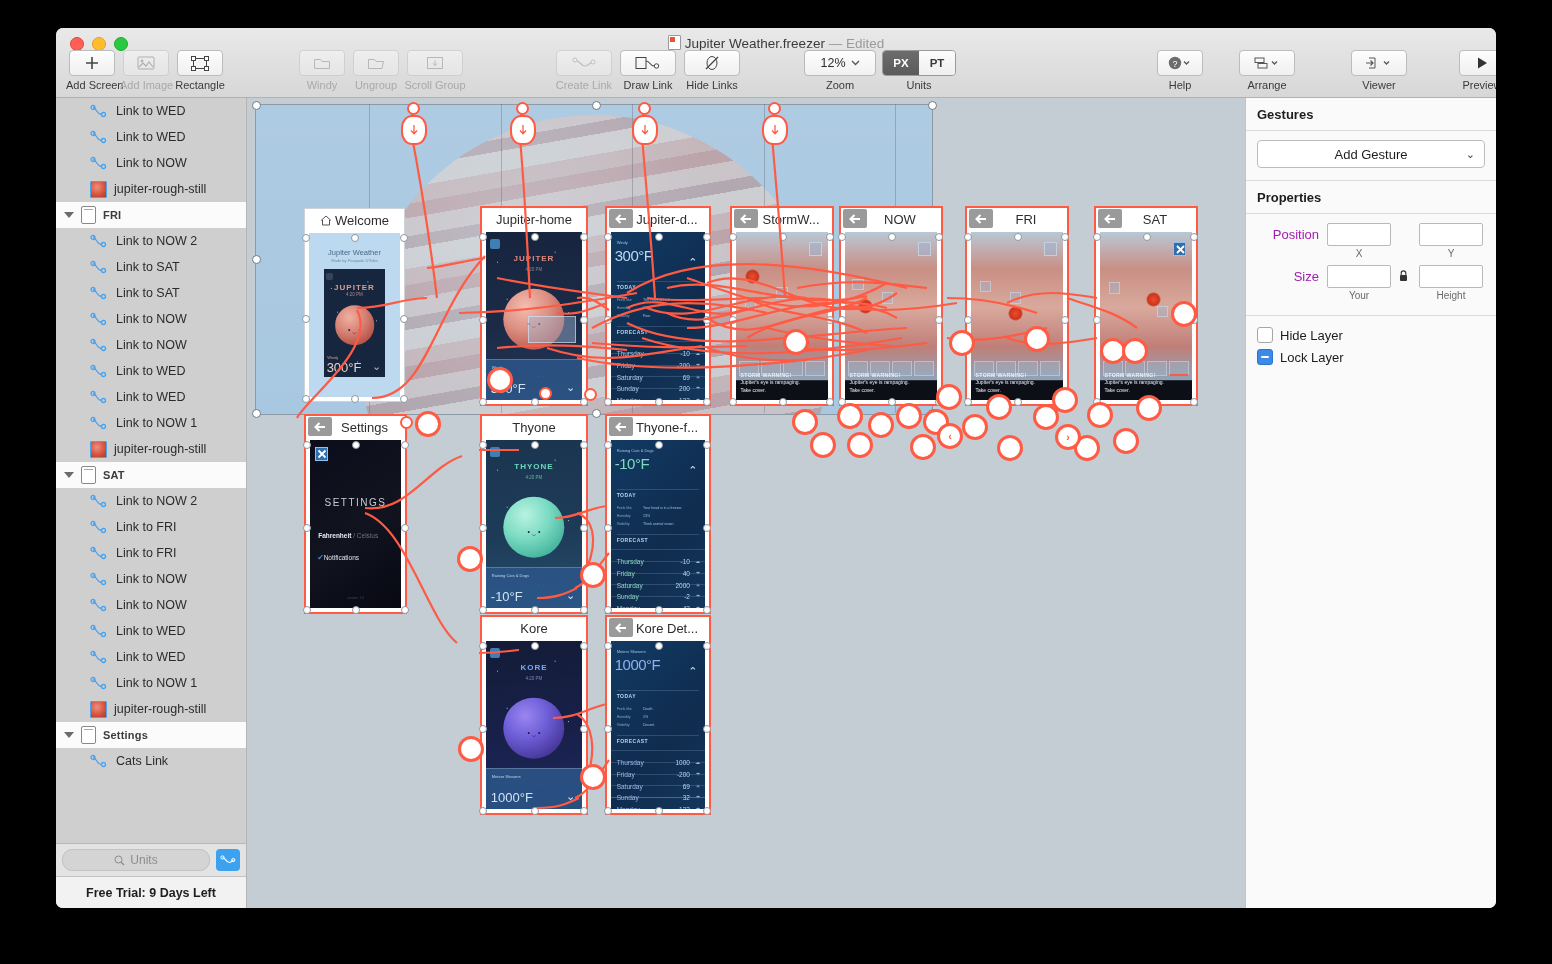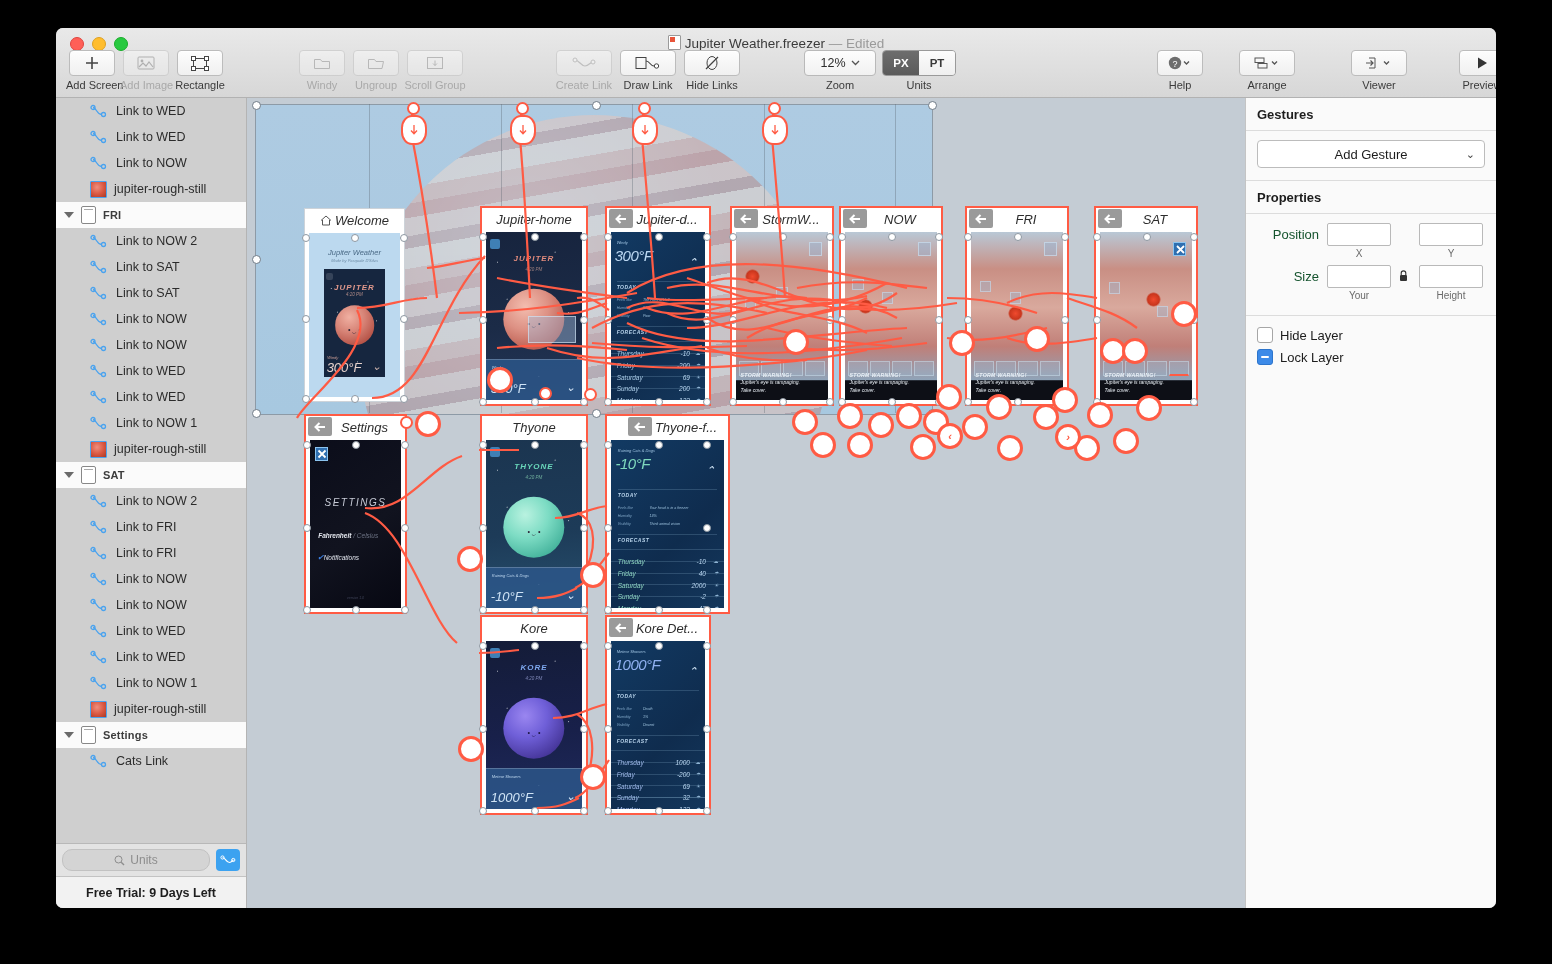--- a/index.html
+++ b/index.html
@@ -62,21 +62,21 @@
   .thumb{width:15px;height:15px;border:1.5px solid #4aa3ef;margin-right:7px;flex:0 0 auto;border-radius:1px;
     background:radial-gradient(circle at 40% 35%,#ef8f7e 0%,#d8553f 55%,#a93a26 100%);}
   .searchbar{height:32px;border-top:1px solid #b8b8b8;background:#e3e3e3;display:flex;align-items:center;padding:0 6px;gap:6px;}
   .searchfield{flex:1;height:20px;border-radius:10px;background:#d4d4d4;border:1px solid #c2c2c2;
      display:flex;align-items:center;justify-content:center;gap:5px;font-size:12px;color:#8d8d8d;}
   .linkbtn{width:24px;height:22px;border-radius:4px;background:#3ca2f0;display:flex;align-items:center;justify-content:center;}
   .trial{height:32px;background:#f2f2f2;border-top:1px solid #c3c3c3;display:flex;align-items:center;
       justify-content:center;font-size:12.5px;font-weight:bold;color:#1e1e1e;}
 
   
-  .canvas{flex:1;position:relative;background:#c4ccd4;overflow:hidden;font-style:italic;}
+  .canvas{flex:1;position:relative;background:#c4ccd4;overflow:hidden;}
   .bigsel{position:absolute;left:8px;top:6px;width:676px;height:309px;
      background:linear-gradient(to bottom,#aecbe2 0%,#a7c8e0 100%);border:1px solid #8d9aa6;overflow:hidden;}
   .bigsel .planet{position:absolute;left:50%;top:10px;transform:translateX(-50%);
      width:470px;height:470px;border-radius:50%;opacity:.55;
      background:
        radial-gradient(circle at 35% 28%, rgba(255,255,255,.32) 0%, rgba(255,255,255,0) 45%),
        repeating-linear-gradient(170deg,
           #d9a79c 0px,#d9a79c 16px,
           #c9857e 16px,#c9857e 30px,
           #e3c0b5 30px,#e3c0b5 48px,
@@ -170,21 +170,21 @@
 
   
   .inspector{width:250px;background:#fafafa;border-left:1px solid #c4c4c4;}
   .insec{border-bottom:1px solid #dcdcdc;}
   .inhead{padding:9px 11px 8px;font-size:13px;font-weight:bold;color:#1d1d1d;}
   .inbody{padding:9px 11px 12px;}
   .popup{height:26px;border-radius:4px;background:#fff;border:1px solid #bcbcbc;
      display:flex;align-items:center;justify-content:center;position:relative;font-size:13px;color:#1d1d1d;}
   .popup .cv{position:absolute;right:9px;color:#444;font-size:11px;}
   .prow{display:flex;align-items:flex-start;gap:8px;margin-bottom:2px;}
-  .plab{width:62px;text-align:right;font-size:13px;color:#14532d;padding-top:4px;}
+  .plab{width:62px;text-align:right;font-size:13px;color:#a21caf;padding-top:4px;}
   .fwrap{text-align:center;}
   .field{width:62px;height:21px;background:#fff;border:1px solid #b9b9b9;border-radius:2px;}
   .fcap{font-size:10px;color:#6a6a6a;margin-top:2px;}
   .lockwrap{width:12px;display:flex;align-items:center;height:21px;}
   .cbrow{display:flex;align-items:center;gap:7px;padding:3px 11px;font-size:13px;color:#1d1d1d;}
   .cb{width:14px;height:14px;border-radius:3px;border:1px solid #a6a6a6;background:#fff;}
   .cb.mixed{background:#3c8ae8;border-color:#2d75cc;position:relative;}
   .cb.mixed:after{content:"";position:absolute;left:3px;right:3px;top:6px;height:2px;background:#fff;border-radius:1px;}
 </style>
 </head>
@@ -1088,21 +1088,21 @@
             <div class="hdot" style="left:49px;top:25px;"></div>
             <div class="hdot" style="left:98px;top:25px;"></div>
         <div class="hdot" style="left:-3px;top:108px;"></div>
             <div class="hdot" style="left:98px;top:108px;"></div>
         <div class="hdot" style="left:-3px;top:190px;"></div>
             <div class="hdot" style="left:49px;top:190px;"></div>
             <div class="hdot" style="left:98px;top:190px;"></div>
       </div>
       <div class="knob" style="left:333px;top:464px;"></div>
 
-      <div class="card" style="left:358px;top:316px;width:102px;height:196px;padding-left:19px;">
+      <div class="card" style="left:358px;top:316px;width:102px;height:196px;">
         <div class="cap">
           <span class="backbadge">
             <svg width="14" height="11" viewBox="0 0 14 11">
                   <path d="M12 6H3M6.5 2L2.5 6l4 4" stroke="#fff" fill="none" stroke-width="2"></path>
                 </svg>
           </span>
           <span style="padding-left:18px;">Thyone-f...</span>
         </div>
         <div class="shot">
           <div class="det">

